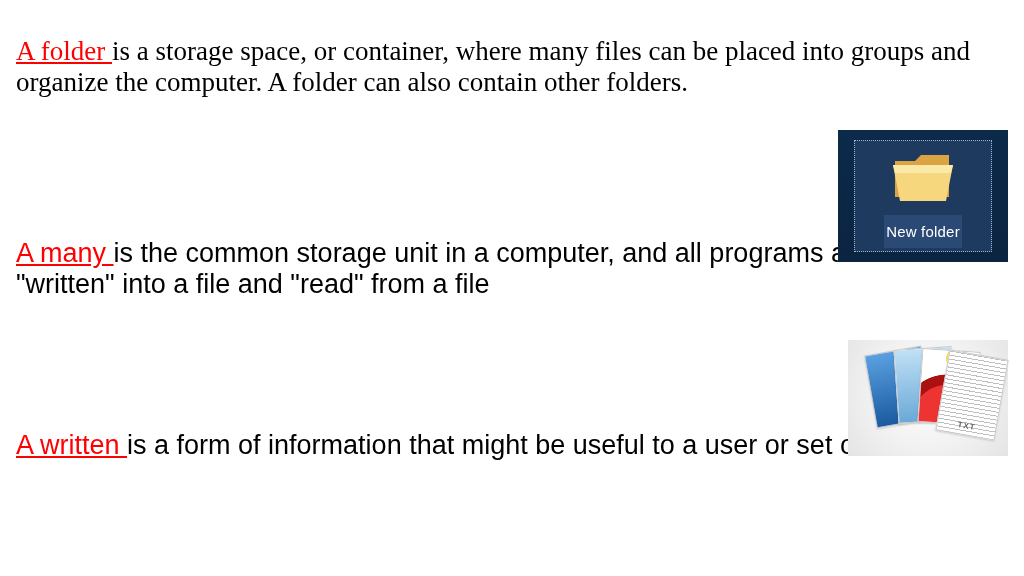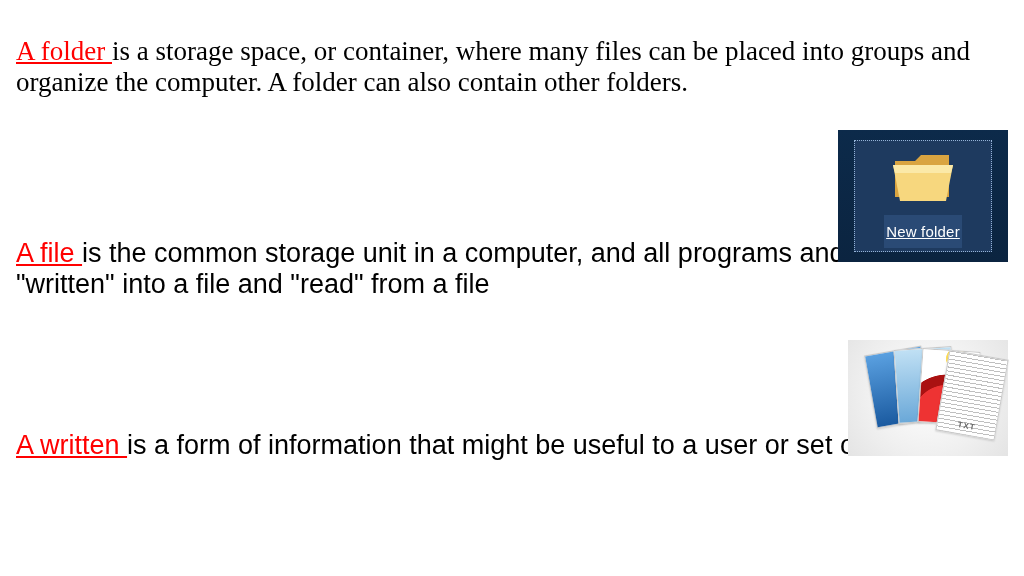--- a/index.html
+++ b/index.html
@@ -56,21 +56,20 @@
   }
   .folder-svg { width: 64px; height: 54px; }
   .folder-label {
     margin-top: 10px;
     color: #ffffff;
     font-family: Tahoma, Arial, sans-serif;
     font-size: 15px;
     background: #2a4a75;
     padding: 8px 2px;
     letter-spacing: .2px;
-    text-decoration: underline;
   }
 
   
   .files-art {
     position: absolute;
     right: 16px;
     top: 340px;
     width: 160px;
     height: 116px;
     background: radial-gradient(circle at 50% 45%, #ffffff 0%, #f0f0f0 60%, #e4e4e4 100%);
@@ -120,21 +119,21 @@
       <svg class="folder-svg" viewBox="0 0 64 54">
         <path d="M4 10 L24 10 L30 4 L58 4 L58 46 L4 46 Z" fill="#d9a441"></path>
         <path d="M2 14 L62 14 L55 50 L9 50 Z" fill="#f7d77e"></path>
         <path d="M2 14 L62 14 L60 22 L4 22 Z" fill="#fbe9a8"></path>
       </svg>
       <div class="folder-label">New folder</div>
     </div>
   </div>
 
   <p class="block2 sans">
-    <span class="term">A file </span><span>is the common storage unit in a computer, and all programs and data are "written" into a file and "read" from a file</span>
+    <span class="term">A many </span><span>is the common storage unit in a computer, and all programs and data are "written" into a file and "read" from a file</span>
   </p>
 
   <div class="files-art">
     <div class="stack s1">
         <div class="inner"></div>
       </div>
     <div class="stack s2">
         <div class="inner"></div>
       </div>
     <div class="stack s3">

